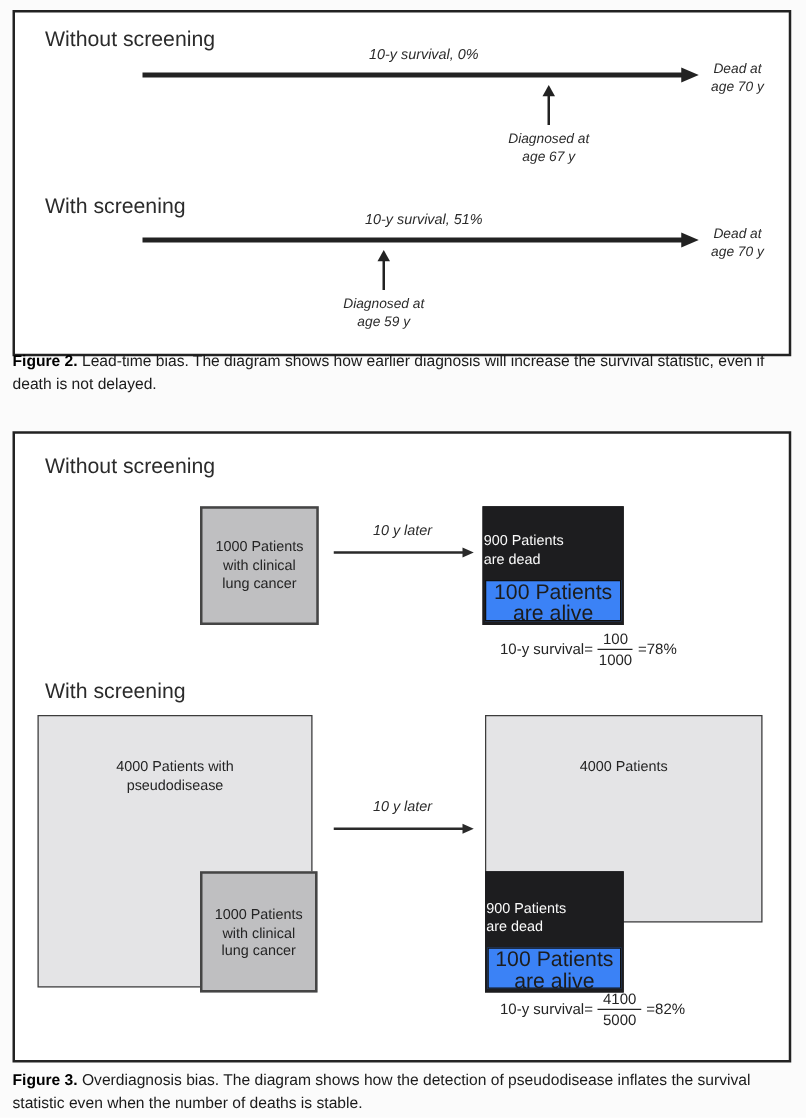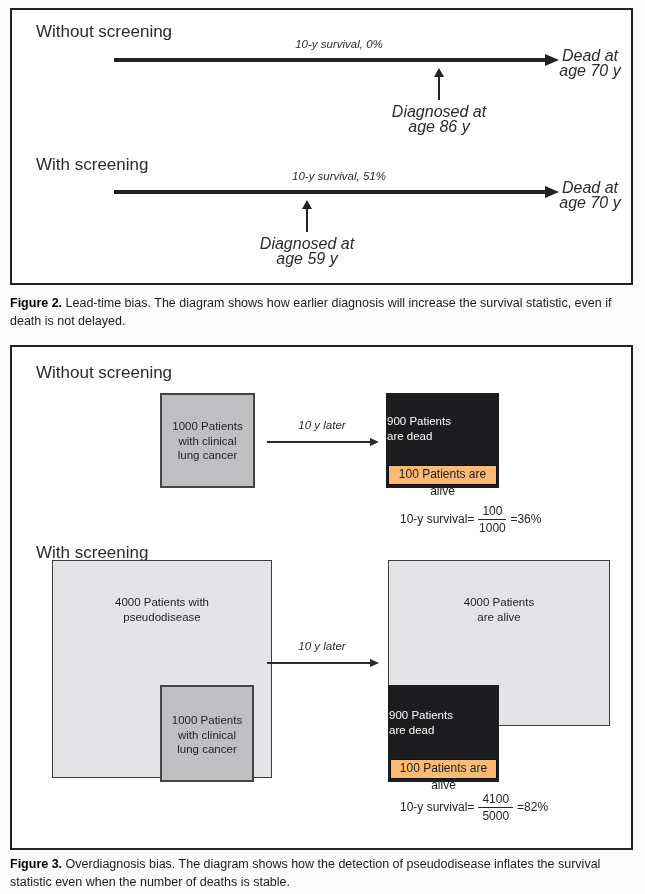--- a/index.html
+++ b/index.html
@@ -10,48 +10,48 @@
     color:#262626;
   }
   .abs { position:absolute; }
   .panel { position:absolute; background:#ffffff; border:2px solid #222222; }
   #fig2-panel { left:10px; top:8px;  width:623px; height:277px; }
   #fig3-panel { left:10px; top:345px; width:623px; height:505px; }
 
   .glabel  { font-size:17px; color:#2b2b2b; }
   .slabel  { font-size:11.5px; color:#2b2b2b; }
   .center  { text-align:center;font-style:italic; }
-  .twoline { font-size:16px; line-height:15px; color:#2b2b2b; }
+  .twoline { font-size:11px; line-height:15px; color:#2b2b2b; }
 
   
   .tline   { height:4px; background:#222222; }
   .tl-head { width:0; height:0; border-left:14px solid #222222;
              border-top:6.5px solid transparent; border-bottom:6.5px solid transparent; }
 
   
   .up-stem { width:2px; background:#222222; }
   .up-head { width:0; height:0; border-left:5px solid transparent;
              border-right:5px solid transparent; border-bottom:9px solid #222222; }
 
   
   .thinline { height:2px; background:#2a2a2a; }
   .thin-head { width:0; height:0; border-left:9px solid #2a2a2a;
                border-top:4.5px solid transparent; border-bottom:4.5px solid transparent; }
 
-  .box { position:absolute; }
+  .box { position:absolute;margin-top:12px; }
   .box-medium { background:#bfbfc1; border:2px solid #454545; }
   .box-light  { background:#e4e4e6; border:1.5px solid #3c3c3c; }
   .box-black  { background:#1d1d1f; border:1.5px solid #1d1d1f; }
   .box-text   { width:100%; text-align:center; font-size:11.5px; line-height:14.5px; color:#242424; }
   .box-text-w { width:100%; text-align:left; font-size:11.5px; line-height:15px; color:#fafafa; }
 
   .alive-strip {
-    position:absolute; left:1px; right:1px; bottom:2px; height:20px;
-    background:#fdba74; border:1.5px solid #101010;
-    font-size:12px; line-height:17px; text-align:center; color:#1c1c1c;
+    position:absolute; left:1px; right:1px; bottom:2px; height:33px;
+    background:#3b82f6; border:1.5px solid #101010;
+    font-size:17px; line-height:17px; text-align:center; color:#1c1c1c;
   }
 
   .equation { display:flex; align-items:center; justify-content:flex-start;
               font-size:12px; color:#242424; }
   .frac { display:inline-flex; flex-direction:column; align-items:center; margin:0 4px; }
   .frac .num { padding:0 4px 1px; border-bottom:1.4px solid #242424; }
   .frac .den { padding-top:1px; }
 
   .caption { position:absolute; left:10px; width:626px;
              font-size:12.5px; line-height:17.5px; color:#1b1b1b; }
@@ -68,21 +68,21 @@
     <div class="abs tline" style="left:102px;top:48px;width:432px"></div>
     <div class="abs tl-head" style="left:533px;top:43.5px"></div>
     <div class="abs twoline center" style="left:530px;top:38px;width:96px">
       <div>Dead at</div>
       <div>age 70 y</div>
     </div>
     <div class="abs up-head" style="left:422px;top:58px"></div>
     <div class="abs up-stem" style="left:426px;top:66px;height:24px"></div>
     <div class="abs twoline center" style="left:377px;top:94px;width:100px">
       <div>Diagnosed at</div>
-      <div>age 86 y</div>
+      <div>age 67 y</div>
     </div>
   </div>
 
   <div>
     <div class="abs glabel" style="left:24px;top:145px">With screening</div>
     <div class="abs slabel center" style="left:217px;top:160px;width:220px">10-y survival, 51%</div>
     <div class="abs tline" style="left:102px;top:180px;width:432px"></div>
     <div class="abs tl-head" style="left:533px;top:175.5px"></div>
     <div class="abs twoline center" style="left:530px;top:170px;width:96px">
       <div>Dead at</div>
@@ -90,21 +90,21 @@
     </div>
     <div class="abs up-head" style="left:290px;top:190px"></div>
     <div class="abs up-stem" style="left:294px;top:198px;height:24px"></div>
     <div class="abs twoline center" style="left:245px;top:226px;width:100px">
       <div>Diagnosed at</div>
       <div>age 59 y</div>
     </div>
   </div>
 </div>
 
-<div class="caption" style="top:295px"><span class="cap-bold">Figure 2.</span><span> Lead-time bias. The diagram shows how earlier diagnosis will increase the survival statistic, even if death is not delayed.</span></div>
+<div class="caption" style="top:281px"><span class="cap-bold">Figure 2.</span><span> Lead-time bias. The diagram shows how earlier diagnosis will increase the survival statistic, even if death is not delayed.</span></div>
 
 <div class="panel" id="fig3-panel">
 
   <div>
     <div class="abs glabel" style="left:24px;top:16px">Without screening</div>
 
     <div class="box box-medium" style="left:148px;top:46px;width:95px;height:95px">
       <div class="box-text" style="padding-top:24px">
         <div>1000 Patients</div>
         <div>with clinical</div>
@@ -123,28 +123,28 @@
       </div>
       <div class="alive-strip">100 Patients are alive</div>
     </div>
 
     <div class="abs equation" style="left:388px;top:152px;width:200px;height:40px">
       <span>10-y survival=</span>
       <span class="frac">
         <span class="num">100</span>
         <span class="den">1000</span>
       </span>
-      <span>=36%</span>
+      <span>=78%</span>
     </div>
   </div>
 
   <div>
     <div class="abs glabel" style="left:24px;top:196px">With screening</div>
 
-    <div class="box box-light" style="left:40px;top:213px;width:220px;height:218px">
+    <div class="box box-light" style="left:18px;top:213px;width:220px;height:218px">
       <div class="box-text" style="padding-top:34px;line-height:15px">
         <div>4000 Patients with</div>
         <div>pseudodisease</div>
       </div>
     </div>
 
     <div class="box box-medium" style="left:148px;top:338px;width:94px;height:97px">
       <div class="box-text" style="padding-top:26px">
         <div>1000 Patients</div>
         <div>with clinical</div>
@@ -152,21 +152,20 @@
       </div>
     </div>
 
     <div class="abs slabel center" style="left:255px;top:293px;width:110px">10 y later</div>
     <div class="abs thinline" style="left:255px;top:315px;width:104px"></div>
     <div class="abs thin-head" style="left:358px;top:311.5px"></div>
 
     <div class="box box-light" style="left:376px;top:213px;width:222px;height:166px">
       <div class="box-text" style="padding-top:34px;line-height:15px">
         <div>4000 Patients</div>
-        <div>are alive</div>
       </div>
     </div>
 
     <div class="box box-black" style="left:376px;top:338px;width:111px;height:97px">
       <div class="box-text-w" style="padding-top:22px">
         <div>900 Patients</div>
         <div>are dead</div>
       </div>
       <div class="alive-strip">100 Patients are alive</div>
     </div>

